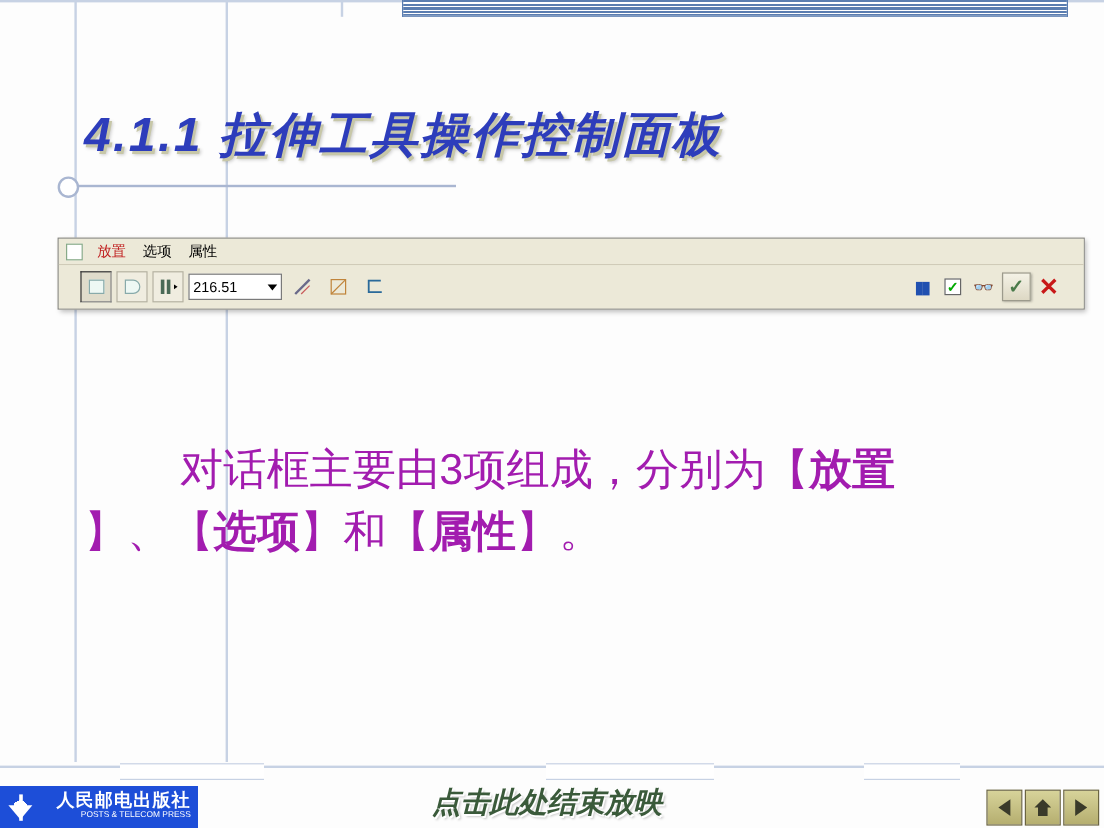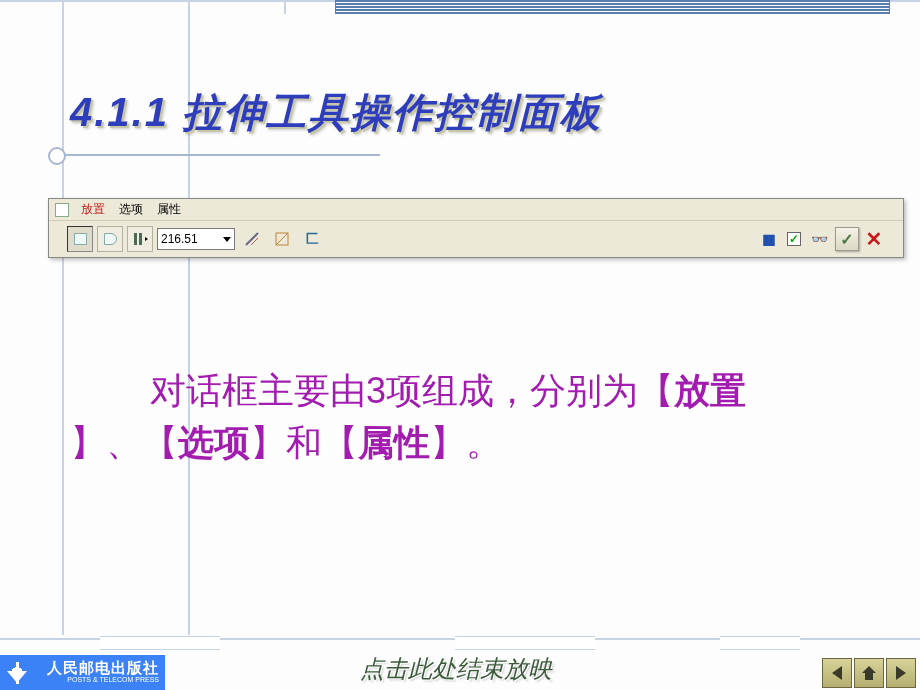--- a/index.html
+++ b/index.html
@@ -171,34 +171,34 @@
 .bs1 { left:100px; width:120px; }
 .bs2 { left:455px; width:140px; }
 .bs3 { left:720px; width:80px; }
 
 .footer-link {
   position: absolute;
   bottom: 5px;
   left: 360px;
   font-size: 24px;
   font-style: italic;
-  font-weight: normal;
+  font-weight: bold;
   color: #3a5a3a;
   text-shadow: 1px 1px 0 #fff, 2px 2px 2px rgba(0,0,0,.2);
   font-family: "KaiTi","STKaiti",serif;
 }
 
 
 .publisher {
   position: absolute;
   left: 0;
   bottom: 0;
   width: 165px;
   height: 35px;
-  background: #3b82f6;
+  background: #1d4ed8;
   color: #fff;
   display: flex;
   flex-direction: column;
   justify-content: center;
   align-items: flex-end;
   padding-right: 6px;
 }
 .publisher .cn { font-size: 15px; font-weight: bold; letter-spacing: 1px; line-height:1; }
 .publisher .en { font-size: 7px; letter-spacing: 0; line-height:1.3; }
 .publisher .mark {

